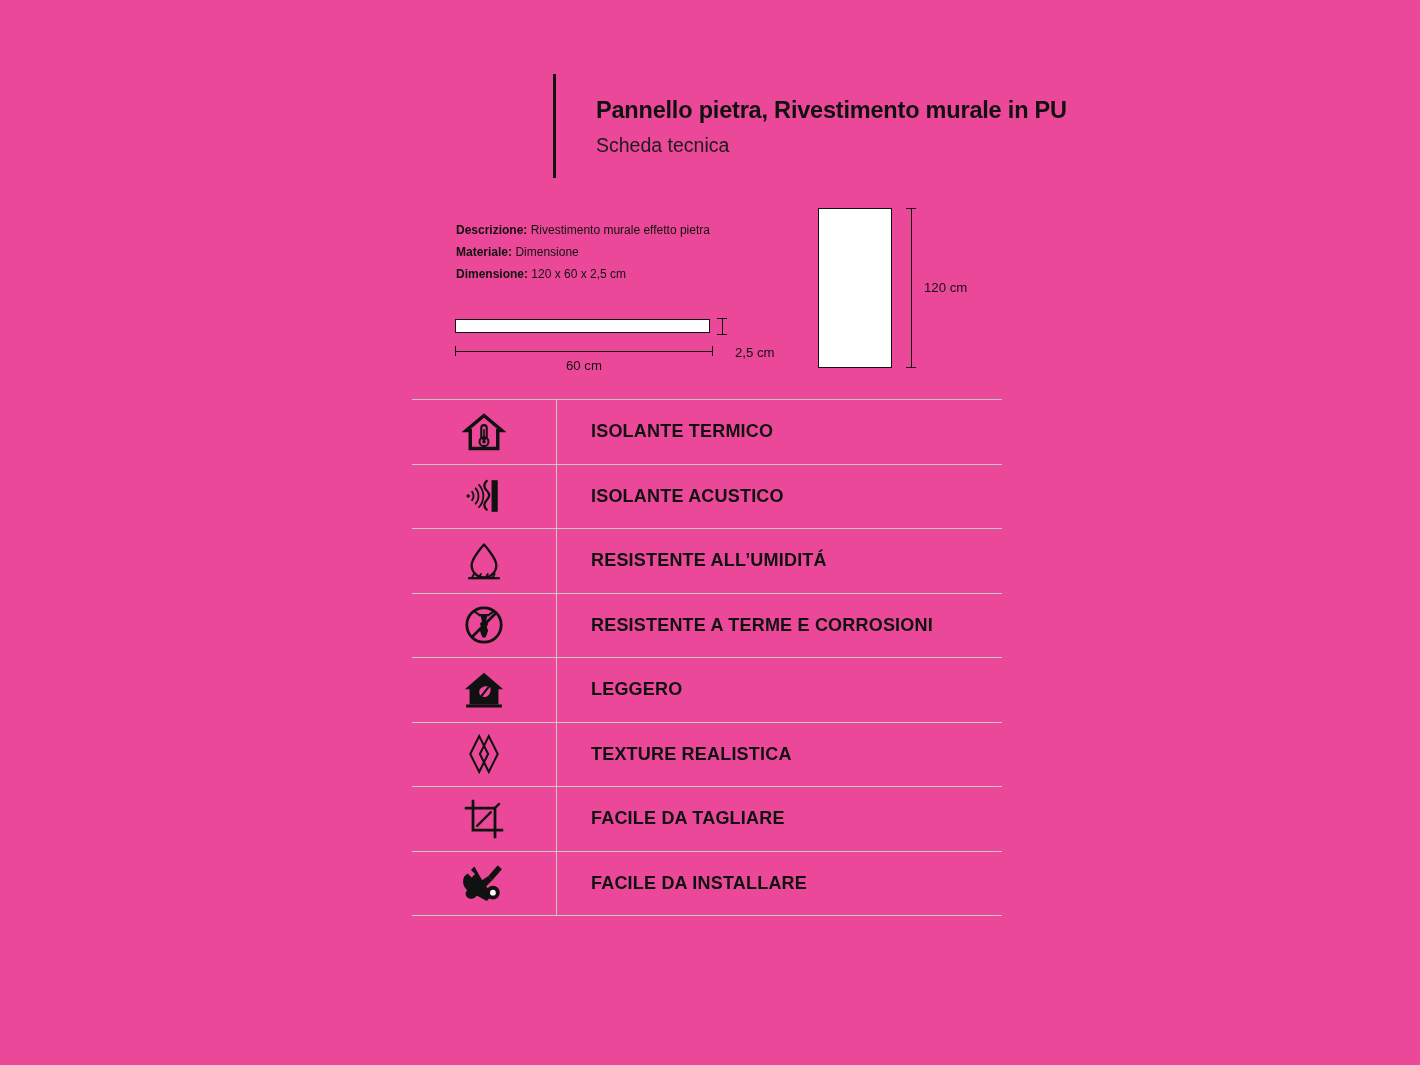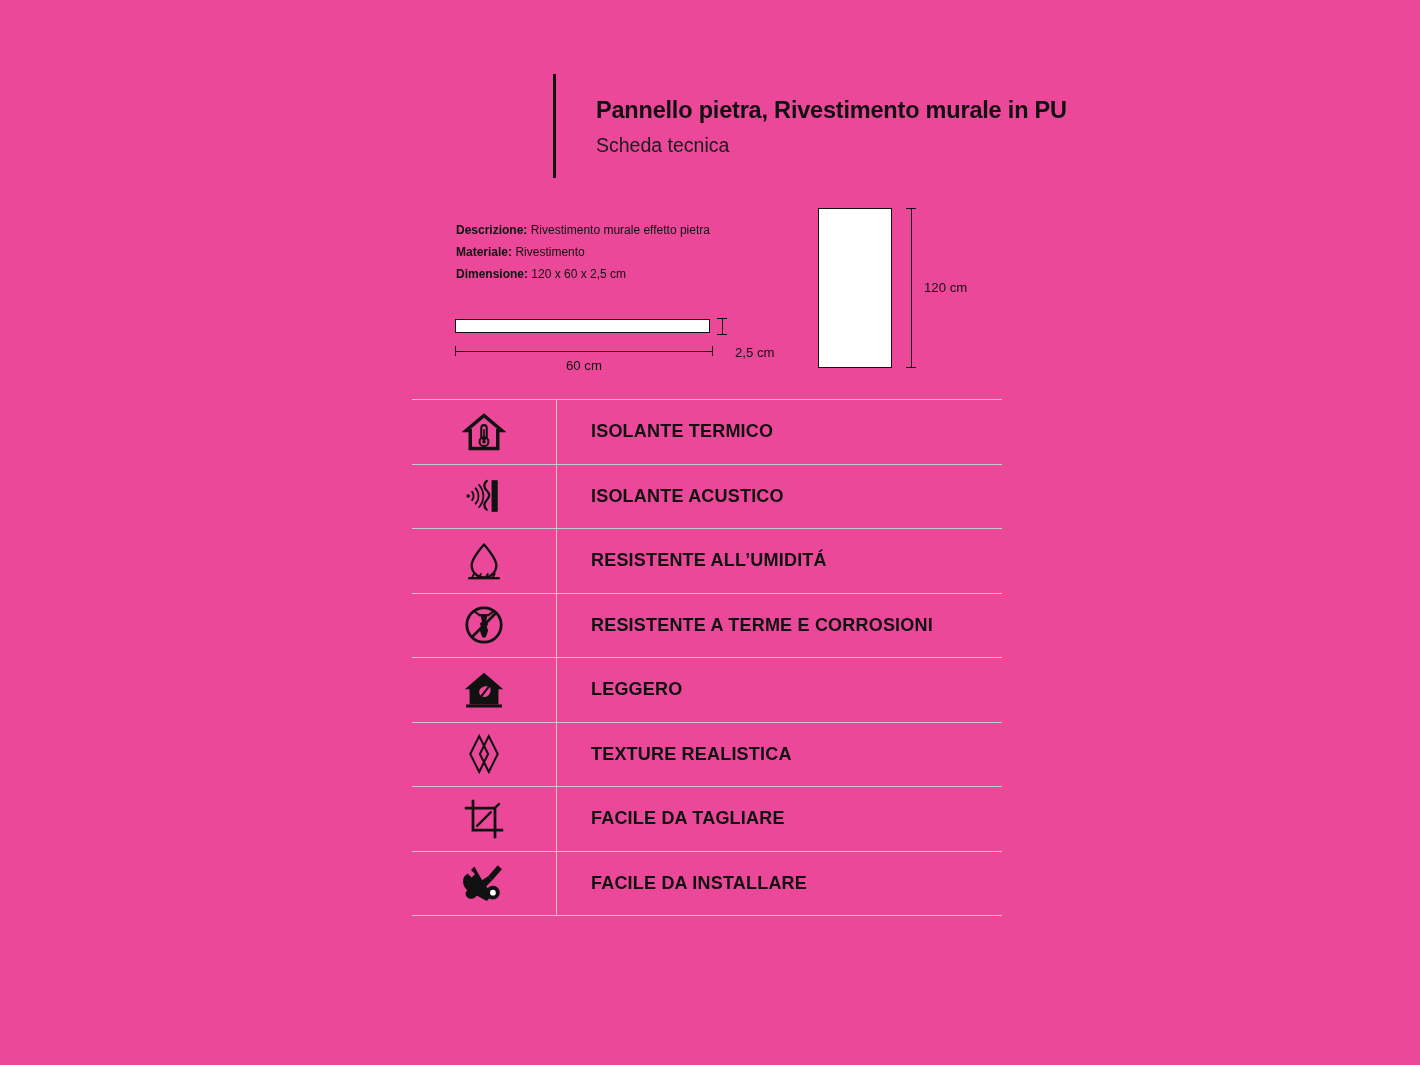--- a/index.html
+++ b/index.html
@@ -262,21 +262,21 @@
     </div>
   </div>
 
   <div class="specs">
     <div class="spec-row">
       <span class="spec-key">Descrizione:</span>
       <span class="spec-val">Rivestimento murale effetto pietra</span>
     </div>
     <div class="spec-row">
       <span class="spec-key">Materiale:</span>
-      <span class="spec-val">Rivestimento</span>
+      <span class="spec-val">Dimensione</span>
     </div>
     <div class="spec-row">
       <span class="spec-key">Dimensione:</span>
       <span class="spec-val">120 x 60 x 2,5 cm</span>
     </div>
   </div>
 
   <div class="side-view">
     <div class="side-bar"></div>
     <div class="thick-mark">

